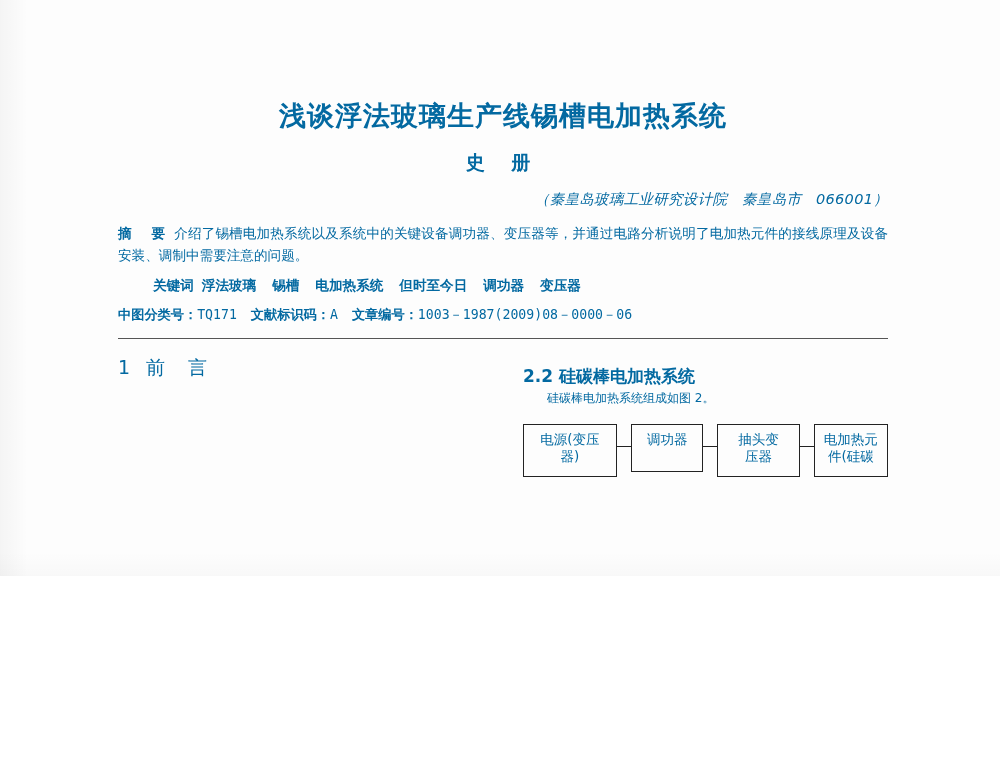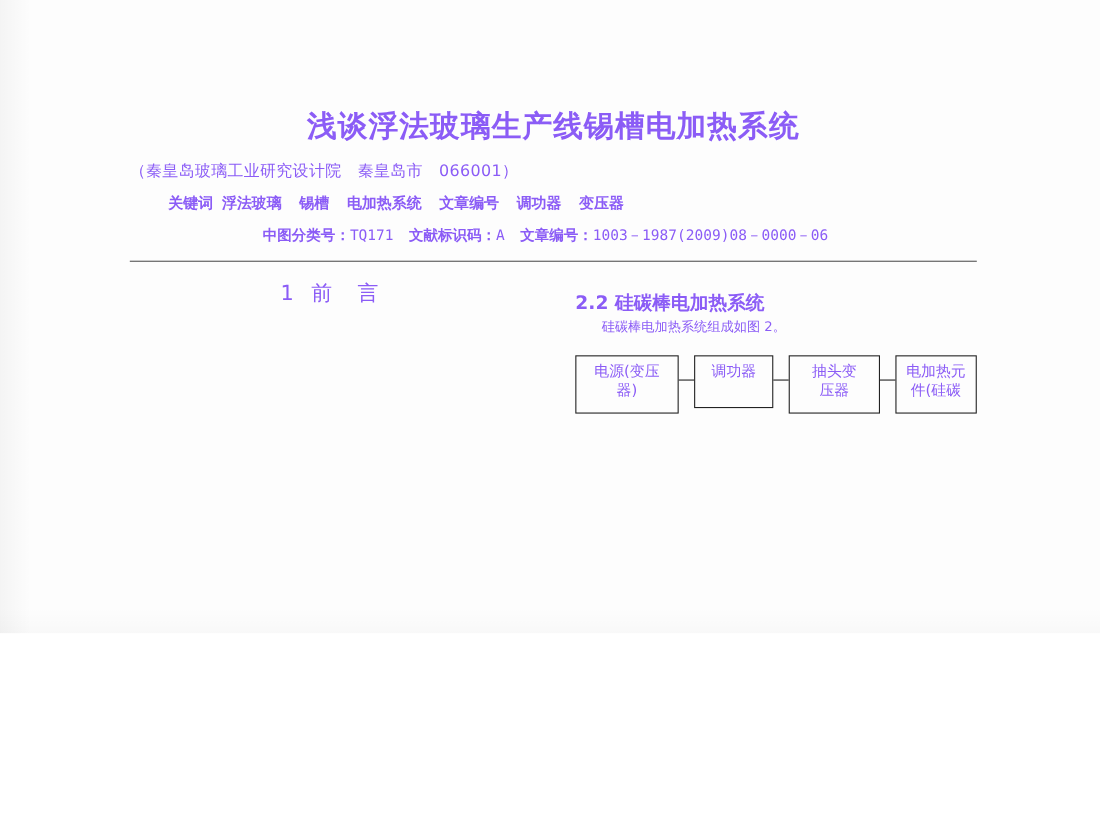--- a/index.html
+++ b/index.html
@@ -7,21 +7,21 @@
     padding: 0;
     background: #ffffff;
   }
   .page {
     position: relative;
     width: 1000px;
     height: 576px;
     background: #fdfdfd;
     overflow: hidden;
     font-family: "DejaVu Sans", sans-serif;
-    color: #8b5cf6;
+    color: #0369a1;
   }
   
   .page::before {
     content: "";
     position: absolute;
     inset: 0;
     background:
       linear-gradient(90deg, rgba(0,0,0,0.035) 0px, rgba(0,0,0,0) 28px),
       linear-gradient(0deg, rgba(0,0,0,0.02) 0px, rgba(0,0,0,0) 24px);
     pointer-events: none;
@@ -42,24 +42,25 @@
     line-height: 1.2;
   }
   .author {
     text-align: center;
     font-size: 19px;
     font-weight: bold;
     letter-spacing: 10px;
     margin-top: 18px;
   }
   .affiliation {
-    text-align: left;
+    text-align: right;
     font-size: 14.5px;
     margin-top: 14px;
     letter-spacing: 0.3px;
+    font-style: italic;
   }
   .abstract-block {
     margin-top: 13px;
     font-size: 13.6px;
     line-height: 1.62;
     text-align: justify;
   }
   .abstract-block .lbl {
     font-weight: bold;
     letter-spacing: 3px;
@@ -75,21 +76,20 @@
     margin-left: 35px;
   }
   .keywords .kw {
     margin-right: 16px;
     font-weight: bold;
   }
   .classnum {
     margin-top: 11px;
     font-size: 13.2px;
     font-family: "DejaVu Sans Mono", monospace;
-    text-align: center;
   }
   .classnum .lbl {
     font-family: "DejaVu Sans", sans-serif;
     font-weight: bold;
   }
   .classnum .seg {
     margin-right: 14px;
   }
   .rule {
     border: 0;
@@ -102,21 +102,20 @@
     gap: 40px;
   }
   .col {
     width: 365px;
   }
   .sec-h1 {
     font-size: 19px;
     letter-spacing: 2px;
     margin: 0 0 12px 0;
     font-weight: normal;
-    text-align: center;
   }
   .sec-h1 .num {
     margin-right: 14px;
   }
   .sec-h2 {
     font-size: 17px;
     font-weight: bold;
     margin: 10px 0 0 0;
   }
   .para {
@@ -161,26 +160,30 @@
   }
 </style>
 </head>
 <body>
 
 <div class="page">
   <div class="content">
 
     <div class="title">浅谈浮法玻璃生产线锡槽电加热系统</div>
 
+    <div class="author">史  册</div>
 
     <div class="affiliation">（秦皇岛玻璃工业研究设计院　秦皇岛市　066001）</div>
 
+    <div class="abstract-block">
+      <span class="lbl">摘　要</span><span>介绍了锡槽电加热系统以及系统中的关键设备调功器、变压器等，并通过电路分析说明了电加热元件的接线原理及设备安装、调制中需要注意的问题。</span>
+    </div>
 
     <div class="keywords">
-      <span class="lbl">关键词</span><span class="kw">浮法玻璃</span><span class="kw">锡槽</span><span class="kw">电加热系统</span><span class="kw">文章编号</span><span class="kw">调功器</span><span class="kw">变压器</span>
+      <span class="lbl">关键词</span><span class="kw">浮法玻璃</span><span class="kw">锡槽</span><span class="kw">电加热系统</span><span class="kw">但时至今日</span><span class="kw">调功器</span><span class="kw">变压器</span>
     </div>
 
     <div class="classnum">
       <span class="seg"><span class="lbl">中图分类号：</span><span>TQ171</span></span><span class="seg"><span class="lbl">文献标识码：</span><span>A</span></span><span class="seg"><span class="lbl">文章编号：</span><span>1003－1987(2009)08－0000－06</span></span>
     </div>
 
     <hr class="rule">
 
     <div class="columns">
 

